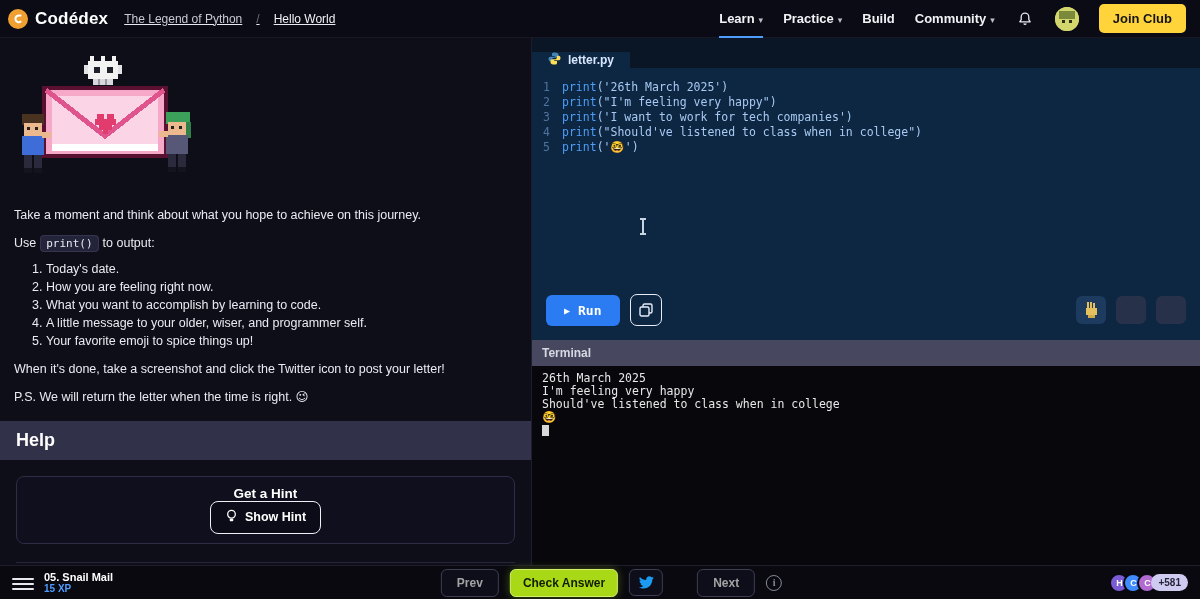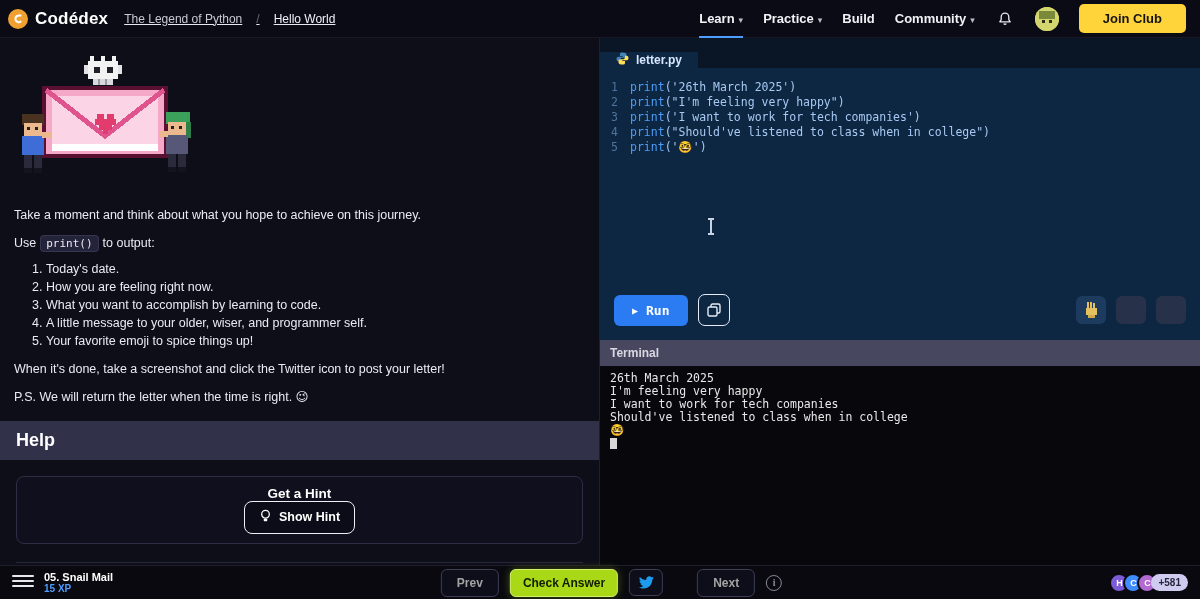--- a/index.html
+++ b/index.html
@@ -15,27 +15,27 @@
   .breadcrumb { font-size:12px; display:flex; gap:14px; align-items:center;text-decoration:underline; }
   .crumb { color:#c9c9d4; cursor:pointer; }
   .crumb-sep { color:#6a6a78; }
   .crumb.current { color:#f0f0f6; }
   .nav-right { display:flex; align-items:center; gap:20px; }
   .nav-item { position:relative; display:flex; align-items:center; gap:4px; font-size:13px; font-weight:600; color:#f2f2f6; cursor:pointer; height:38px; }
   .nav-item .chev { font-size:9px; color:#bdbdc8; margin-top:2px; }
   .nav-item.active::after { content:""; position:absolute; left:0; right:0; bottom:0; height:2px; background:#4f9cff; }
   .bell { width:20px; height:20px; display:flex; align-items:center; justify-content:center; cursor:pointer; }
   .avatar { width:24px; height:24px; border-radius:50%; background:#d3d66c; overflow:hidden; cursor:pointer; display:flex; align-items:center; justify-content:center; }
-  .join { background:#ffd43b; color:#141414; border:none; font-weight:800; font-size:13px; padding:7px 24px; border-radius:5px; cursor:pointer; font-family:inherit; }
+  .join { background:#ffd43b; color:#141414; border:none; font-weight:800; font-size:13px; padding:7px 14px; border-radius:5px; cursor:pointer; font-family:inherit; }
 
   
   .main { display:flex; height:527px; }
 
   
-  .left { width:600px; flex:none; background:#0e0e19; border-right:1px solid #1e1e30; overflow:hidden; }
+  .left { width:532px; flex:none; background:#0e0e19; border-right:1px solid #1e1e30; overflow:hidden; }
   .lesson-scroll { padding:10px 18px 0 14px; }
   .pixel-art { margin:8px 0 14px 4px; }
   .para { font-size:12.5px; line-height:1.45; margin:10px 0; color:#eaeaf2; }
   .inline-code { background:#23233a; border:1px solid #35354f; border-radius:4px; font-family:"DejaVu Sans Mono",monospace; font-size:11px; padding:1px 5px; margin:0 4px; color:#eaeaf2; }
   .steps { margin:10px 0 12px 0; padding-left:32px; }
   .steps li { font-size:12.5px; margin:4px 0; color:#eaeaf2; }
   .help-bar { margin-top:14px; background:#31314a; color:#ffffff; font-weight:800; font-size:18px; padding:9px 16px; }
   .hint-box { margin:16px 16px 0 16px; background:#0f0f1d; border:1px solid #2d2d46; border-radius:8px; padding:9px 12px; display:flex; align-items:center; justify-content:space-between;flex-direction:column; }
   .hint-title { font-weight:800; font-size:13.5px; color:#fff; }
   .show-hint { display:flex; align-items:center; gap:7px; background:#0c0c18; border:1.5px solid #eef0f6; border-radius:8px; color:#fff; font-weight:800; font-size:12.5px; padding:7px 14px; cursor:pointer; font-family:inherit; }
@@ -63,21 +63,21 @@
   .react.hand { background:#1d3a5f; }
 
   
   .terminal { height:225px; flex:none; display:flex; flex-direction:column; }
   .term-head { height:26px; background:#474760; color:#d8d8e2; font-size:12px; font-weight:600; display:flex; align-items:center; padding:0 10px; flex:none; }
   .term-body { flex:1; background:#07070c; font-family:"DejaVu Sans Mono",monospace; font-size:11.5px; color:#e8e8e8; padding:6px 10px; line-height:13px; }
   .tcursor { width:7px; height:11px; background:#d8d8d8; margin-top:1px; }
 
   
   .foot { height:34px; background:#09090f; border-top:1px solid #1d1d2b; display:flex; align-items:center; padding:0 12px; position:relative; }
-  .foot-left { display:flex; align-items:flex-start; gap:10px; }
+  .foot-left { display:flex; align-items:flex-end; gap:10px; }
   .list-icon { width:22px; height:20px; display:flex; flex-direction:column; justify-content:center; gap:3px; cursor:pointer; }
   .list-icon i { display:block; height:2px; background:#e8e8ee; border-radius:1px; }
   .ex-title { font-size:11px; font-weight:800; color:#fff; line-height:12px; }
   .ex-xp { font-size:10px; font-weight:800; color:#4f9cff; line-height:11px; }
   .foot-center { position:absolute; left:50%; top:50%; transform:translate(-50%,-50%); display:flex; align-items:center; gap:11px; }
   .ghost { background:#0e0e1a; border:1px solid #3e3e55; border-radius:6px; color:#a3a3a3; font-weight:700; font-size:12px; padding:6px 15px; cursor:pointer; font-family:inherit;margin-left:23px; }
   .check { background:#a8d816; border:1px solid #d3ef6e; border-radius:6px; color:#121d00; font-weight:800; font-size:12px; padding:6px 12px; cursor:pointer; font-family:inherit; box-shadow:0 0 8px rgba(168,216,22,.35); }
   .tweet { width:34px; height:27px; background:#0e0e1a; border:1px solid #3e3e55; border-radius:6px; display:flex; align-items:center; justify-content:center; cursor:pointer; }
   .info { width:16px; height:16px; border:1.5px solid #8a8a98; border-radius:50%; color:#8a8a98; font-size:10px; font-weight:800; display:flex; align-items:center; justify-content:center; cursor:pointer; font-family:"Liberation Serif",serif; }
   .foot-right { margin-left:auto; display:flex; align-items:center; }
@@ -314,21 +314,20 @@
       </div>
     </div>
 
     <div class="terminal">
       <div class="term-head">
           <span>Terminal</span>
         </div>
       <div class="term-body">
         <div class="tline">26th March 2025</div>
         <div class="tline">I'm feeling very happy</div>
-        <div class="tline">I want to work for tech companies</div>
         <div class="tline">Should've listened to class when in college</div>
         <div class="tline">🤓</div>
         <div class="tcursor"></div>
       </div>
     </div>
   </section>
 </div>
 
 <footer class="foot">
   <div class="foot-left">

